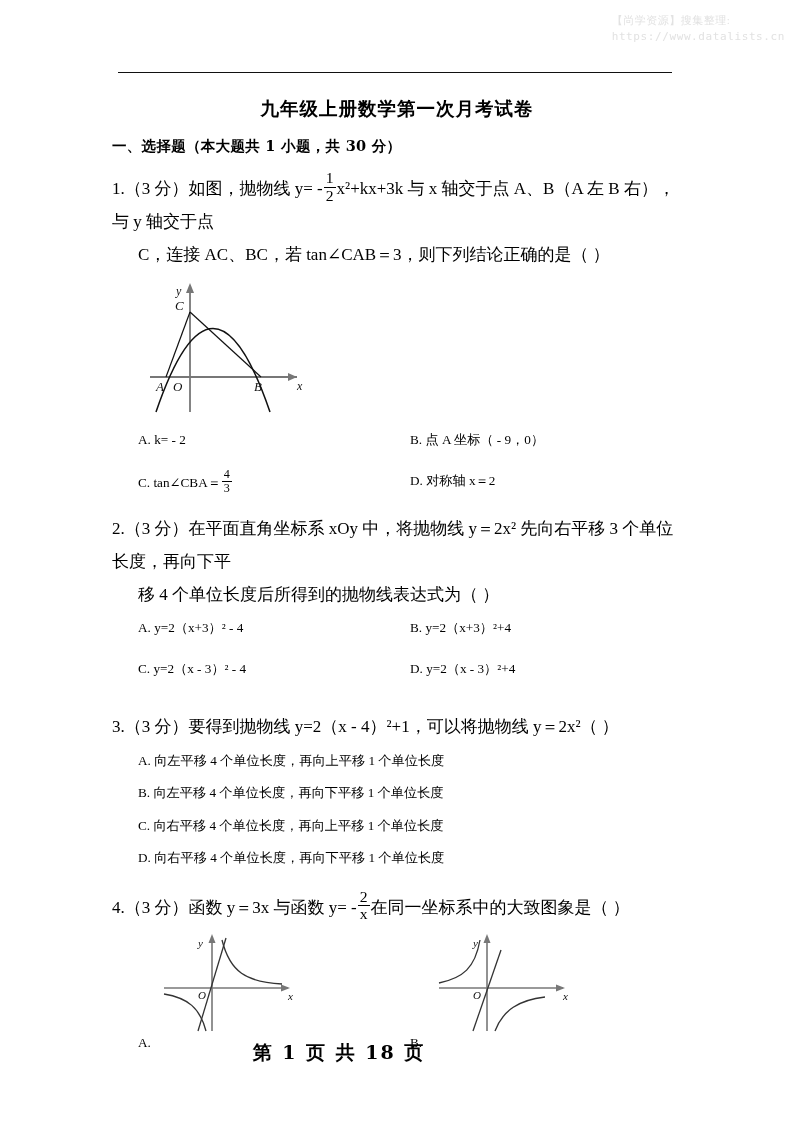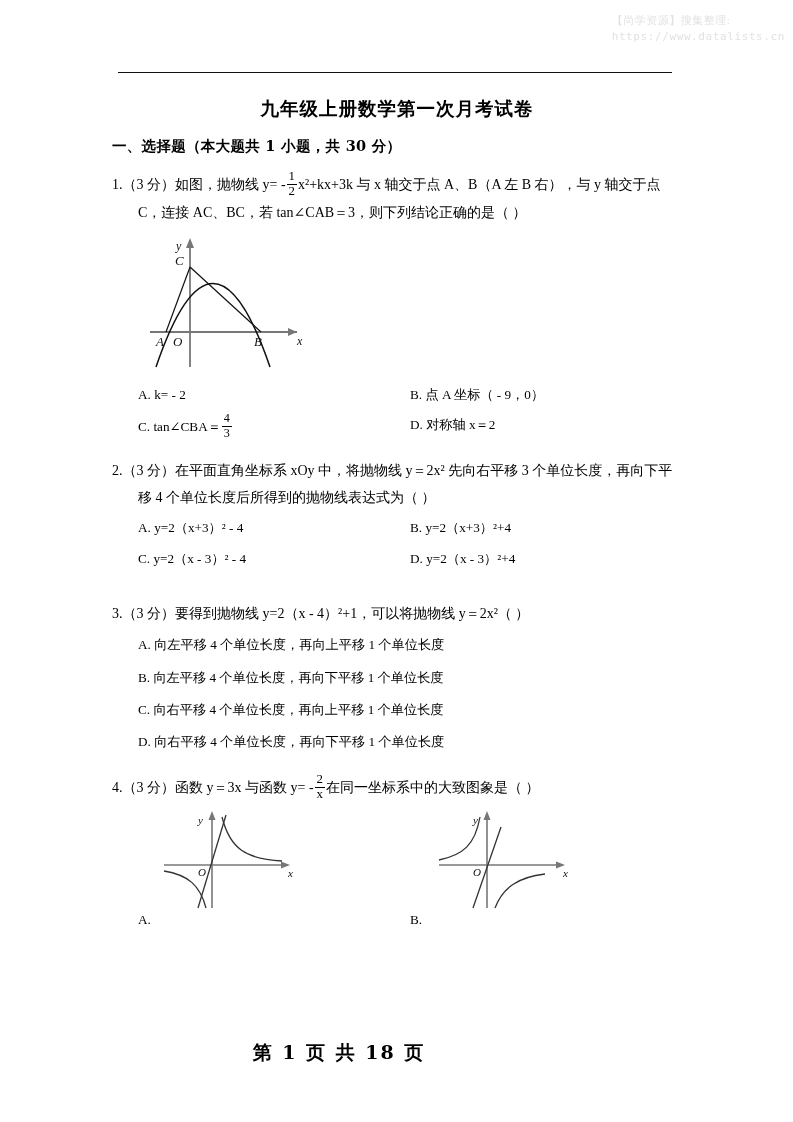--- a/index.html
+++ b/index.html
@@ -68,33 +68,33 @@
     font-size: 14.5px;
     font-weight: bold;
     font-family: "DejaVu Serif", "Liberation Serif", serif;
     margin: 0 0 14px 0;
     letter-spacing: 0.3px;
   }
   .q {
     margin-bottom: 8px;
   }
   .q-stem {
-    font-size: 14px;
+    font-size: 17px;
     line-height: 1.95;
     text-indent: 0;
   }
   .q-stem .cont {
     display: block;
     padding-left: 26px;
   }
   .opts-grid {
     display: grid;
     grid-template-columns: 1fr 1fr;
     padding-left: 26px;
-    row-gap: 4px;
+    row-gap: 14px;
     font-size: 13.2px;
     line-height: 2.0;
     margin-top: 4px;
   }
   .opts-list {
     padding-left: 26px;
     font-size: 13.2px;
     line-height: 2.45;
     margin-top: 2px;
   }

